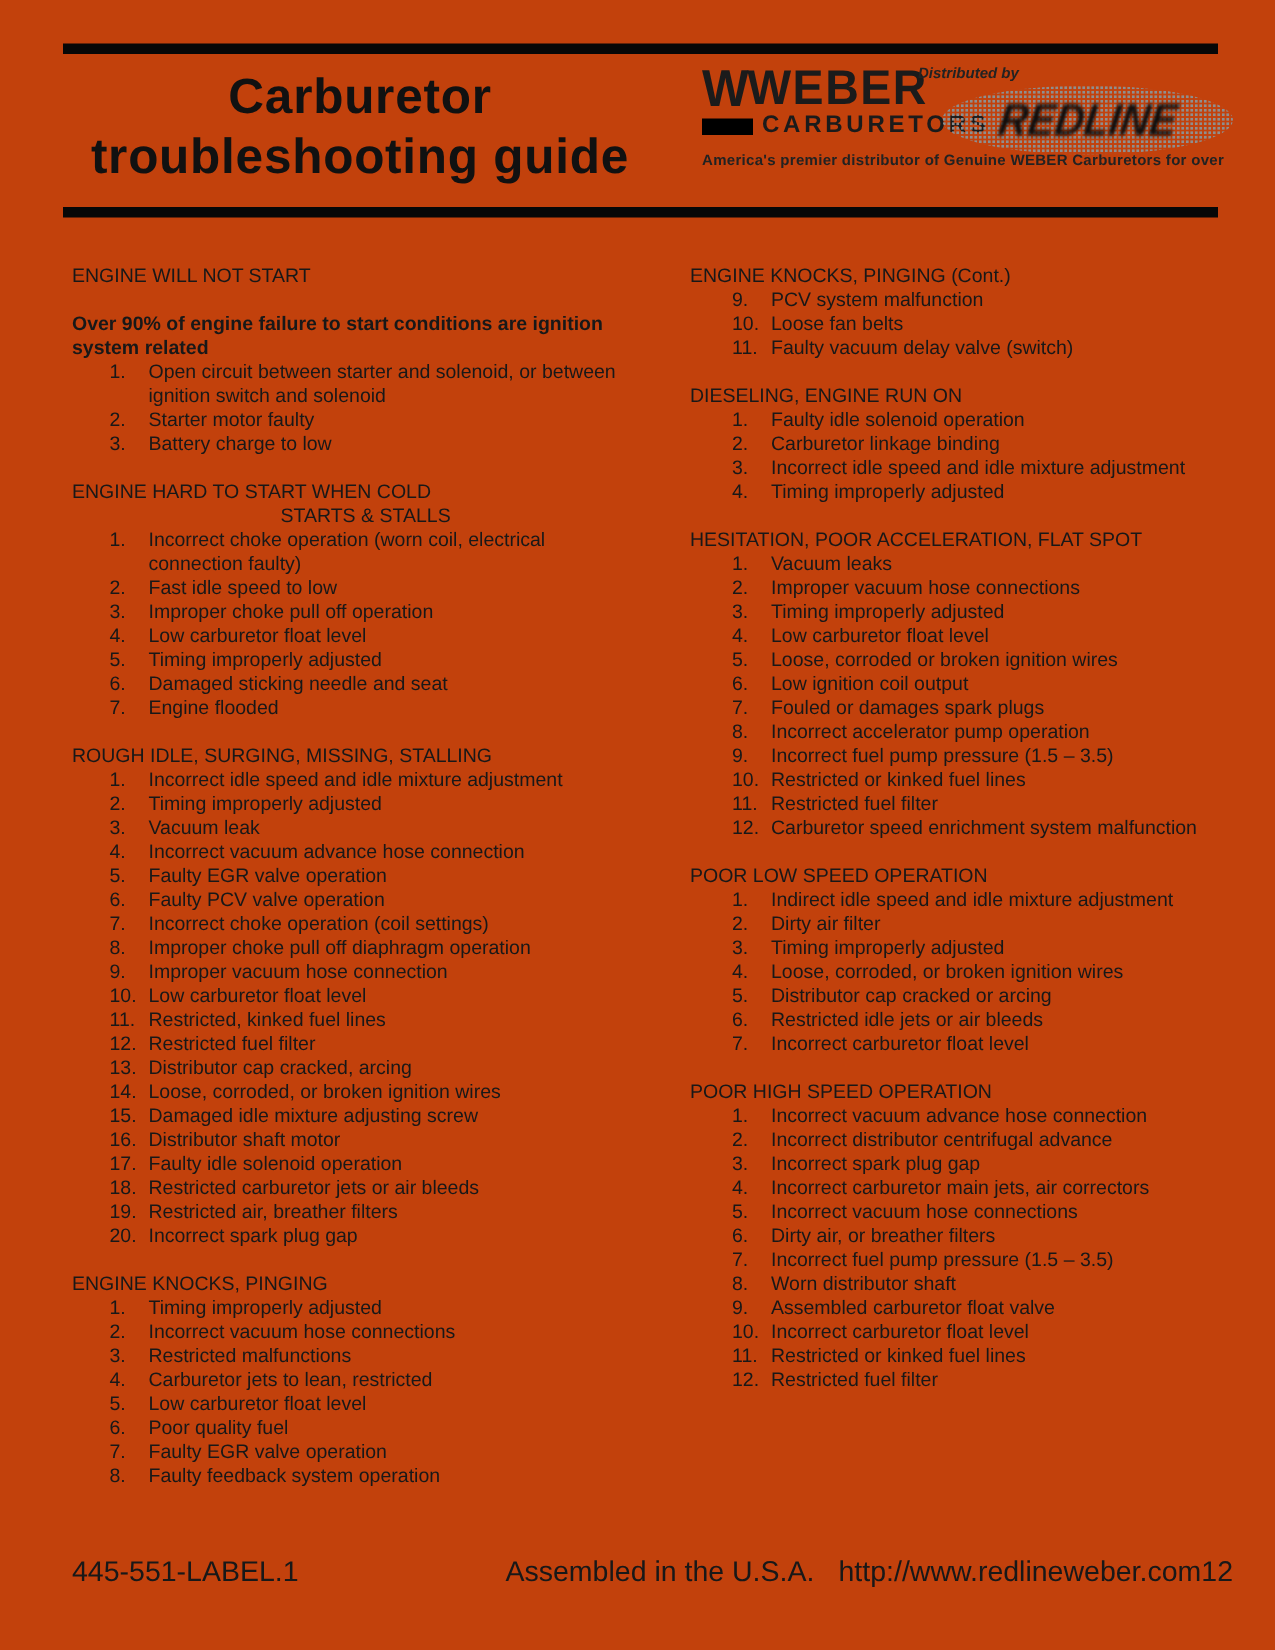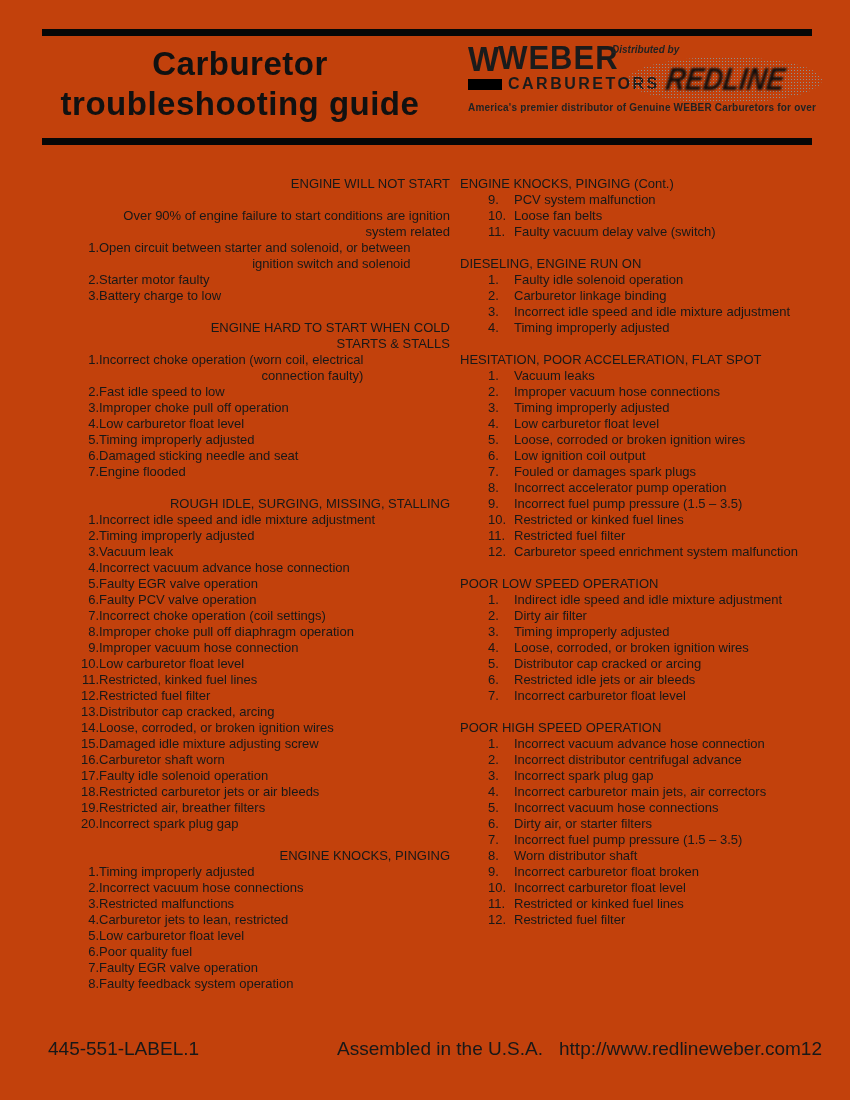--- a/index.html
+++ b/index.html
@@ -42,26 +42,26 @@
     background-image:radial-gradient(#8f8f8f .9px,transparent 1px);background-size:3px 3px;
     display:flex;align-items:center;justify-content:center;
   }
   .redline-text{
     font-style:italic;font-weight:900;font-size:27px;letter-spacing:0;color:#0c0c0c;
     filter:blur(1.1px);transform:skewX(-8deg) scaleY(1.12);
   }
 
   
   .col{position:absolute;top:176px;font-size:13px;line-height:16px;color:#181818;}
-  .col-left{left:48px;width:402px;text-align:right;}
+  .col-left{left:48px;width:402px;}
   .col-right{left:460px;width:388px;}
   .section{margin-bottom:16px;}
   .section-title{font-size:13px;line-height:16px;}
   .section-subtitle{margin-left:139px;}
-  .section-intro{white-space:pre-line;margin-top:16px;}
+  .section-intro{white-space:pre-line;margin-top:16px;font-weight:bold;}
   .li{display:flex;padding-left:25px;}
   .col-right .li{padding-left:28px;}
   .num{flex:0 0 26px;}
   .txt{white-space:pre-line;}
 
   
   .footer{position:absolute;top:1038px;left:0;width:850px;height:18px;font-size:19px;color:#181818;}
   .footer-part{position:absolute;left:48px;}
   .footer-center{position:absolute;left:337px;}
   .footer-right{position:absolute;right:28px;display:flex;}
@@ -216,21 +216,21 @@
           <div class="li">
             <span class="num">14.</span>
             <span class="txt">Loose, corroded, or broken ignition wires</span>
           </div>
           <div class="li">
             <span class="num">15.</span>
             <span class="txt">Damaged idle mixture adjusting screw</span>
           </div>
           <div class="li">
             <span class="num">16.</span>
-            <span class="txt">Carburetor shaft worn</span>
+            <span class="txt">Distributor shaft motor</span>
           </div>
           <div class="li">
             <span class="num">17.</span>
             <span class="txt">Faulty idle solenoid operation</span>
           </div>
           <div class="li">
             <span class="num">18.</span>
             <span class="txt">Restricted carburetor jets or air bleeds</span>
           </div>
           <div class="li">
@@ -435,33 +435,33 @@
           <div class="li">
             <span class="num">4.</span>
             <span class="txt">Incorrect carburetor main jets, air correctors</span>
           </div>
           <div class="li">
             <span class="num">5.</span>
             <span class="txt">Incorrect vacuum hose connections</span>
           </div>
           <div class="li">
             <span class="num">6.</span>
-            <span class="txt">Dirty air, or starter filters</span>
+            <span class="txt">Dirty air, or breather filters</span>
           </div>
           <div class="li">
             <span class="num">7.</span>
             <span class="txt">Incorrect fuel pump pressure (1.5 – 3.5)</span>
           </div>
           <div class="li">
             <span class="num">8.</span>
             <span class="txt">Worn distributor shaft</span>
           </div>
           <div class="li">
             <span class="num">9.</span>
-            <span class="txt">Incorrect carburetor float broken</span>
+            <span class="txt">Assembled carburetor float valve</span>
           </div>
           <div class="li">
             <span class="num">10.</span>
             <span class="txt">Incorrect carburetor float level</span>
           </div>
           <div class="li">
             <span class="num">11.</span>
             <span class="txt">Restricted or kinked fuel lines</span>
           </div>
           <div class="li">

